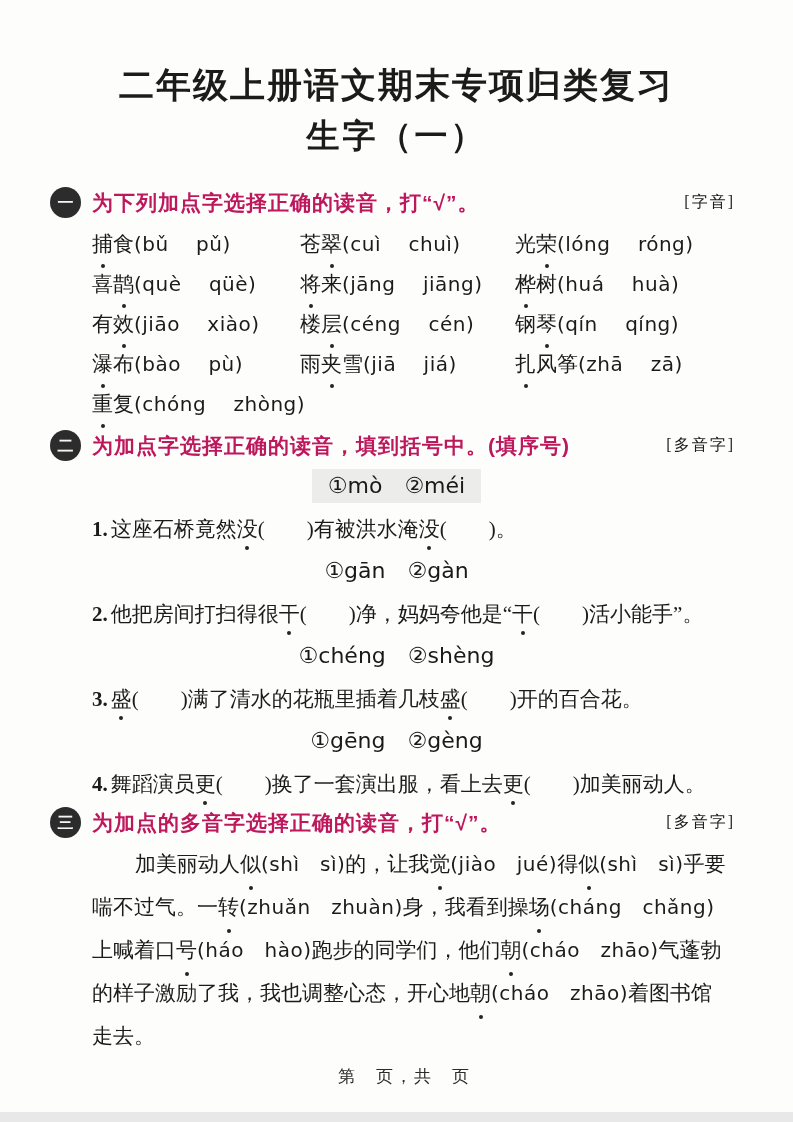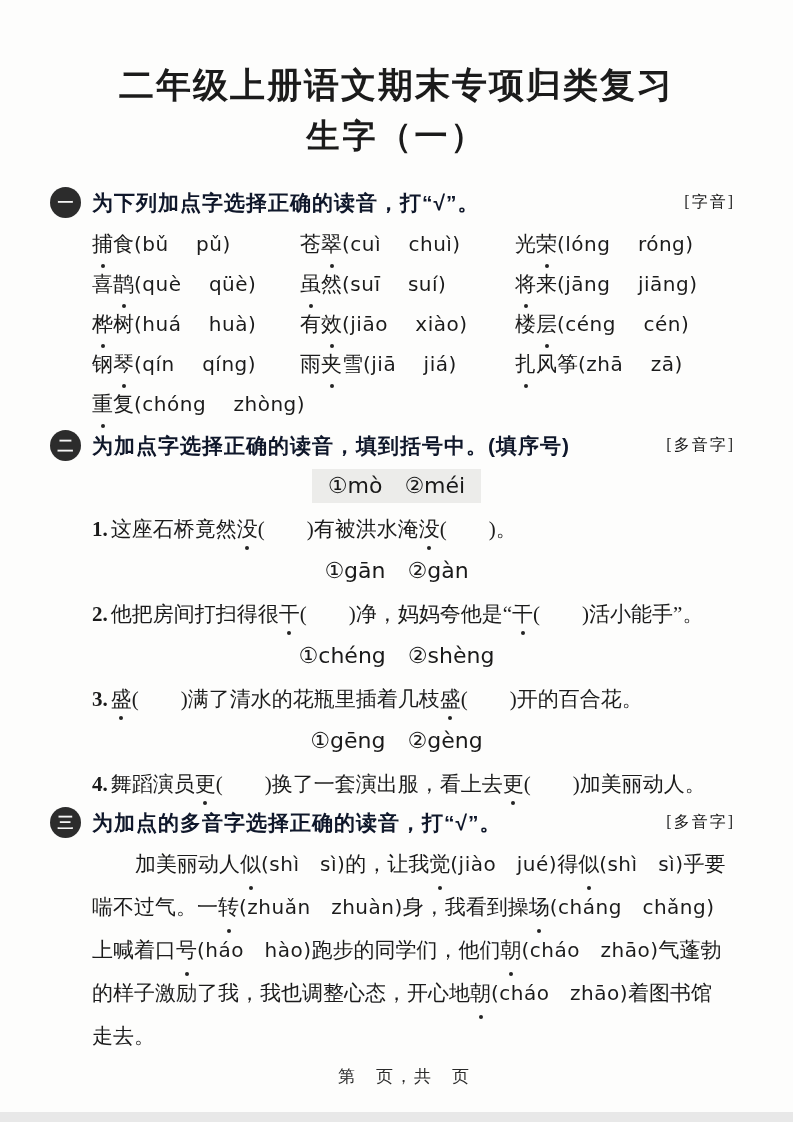--- a/index.html
+++ b/index.html
@@ -40,21 +40,21 @@
     background:#2c2c2c; border-radius:50%;
     color:#f5f5f5;
     font-family:"Liberation Sans","DejaVu Sans",sans-serif;
     font-size:16px; font-weight:bold;
     line-height:31px; text-align:center;
   }
   .instr {
     flex:1 1 auto;
     font-family:"Liberation Sans","DejaVu Sans",sans-serif;
     font-size:21px; font-weight:bold;
-    color:#0f172a;
+    color:#be185d;
     letter-spacing:1px;
   }
   .tag {
     flex:0 0 auto;
     font-size:16px;
     letter-spacing:2px;
   }
   .mt-s1 { margin-top:30px; }
   .mt-s2 { margin-top:6px; }
   .mt-s3 { margin-top:6px; }
@@ -136,26 +136,26 @@
   <div class="sec-header mt-s1">
     <div class="badge">一</div>
     <div class="instr">为下列加点字选择正确的读音，打“√”。</div>
     <div class="tag">[字音]</div>
   </div>
   <div class="grid1" id="grid1">
       <div class="cell"><span class="dotchar">捕</span><span class="cn">食</span><span class="py">(bǔ&nbsp;&nbsp;&nbsp;&nbsp;pǔ)</span></div>
       <div class="cell"><span class="cn">苍</span><span class="dotchar">翠</span><span class="py">(cuì&nbsp;&nbsp;&nbsp;&nbsp;chuì)</span></div>
       <div class="cell"><span class="cn">光</span><span class="dotchar">荣</span><span class="py">(lóng&nbsp;&nbsp;&nbsp;&nbsp;róng)</span></div>
       <div class="cell"><span class="cn">喜</span><span class="dotchar">鹊</span><span class="py">(què&nbsp;&nbsp;&nbsp;&nbsp;qüè)</span></div>
-      <div class="cell"><span class="dotchar">虽</span><span class="cn">然</span><span class="py">(suī&nbsp;&nbsp;&nbsp;&nbsp;suí)</span></div>
       <div class="cell"><span class="dotchar">将</span><span class="cn">来</span><span class="py">(jāng&nbsp;&nbsp;&nbsp;&nbsp;jiāng)</span></div>
       <div class="cell"><span class="dotchar">桦</span><span class="cn">树</span><span class="py">(huá&nbsp;&nbsp;&nbsp;&nbsp;huà)</span></div>
       <div class="cell"><span class="cn">有</span><span class="dotchar">效</span><span class="py">(jiāo&nbsp;&nbsp;&nbsp;&nbsp;xiào)</span></div>
       <div class="cell"><span class="cn">楼</span><span class="dotchar">层</span><span class="py">(céng&nbsp;&nbsp;&nbsp;&nbsp;cén)</span></div>
       <div class="cell"><span class="cn">钢</span><span class="dotchar">琴</span><span class="py">(qín&nbsp;&nbsp;&nbsp;&nbsp;qíng)</span></div>
+      <div class="cell"><span class="dotchar">瀑</span><span class="cn">布</span><span class="py">(bào&nbsp;&nbsp;&nbsp;&nbsp;pù)</span></div>
       <div class="cell"><span class="cn">雨</span><span class="dotchar">夹</span><span class="cn">雪</span><span class="py">(jiā&nbsp;&nbsp;&nbsp;&nbsp;jiá)</span></div>
       <div class="cell"><span class="dotchar">扎</span><span class="cn">风筝</span><span class="py">(zhā&nbsp;&nbsp;&nbsp;&nbsp;zā)</span></div>
       <div class="cell"><span class="dotchar">重</span><span class="cn">复</span><span class="py">(chóng&nbsp;&nbsp;&nbsp;&nbsp;zhòng)</span></div>
     </div>
 
   <div class="sec-header mt-s2">
     <div class="badge">二</div>
     <div class="instr">为加点字选择正确的读音，填到括号中。(填序号)</div>
     <div class="tag">[多音字]</div>
   </div>

